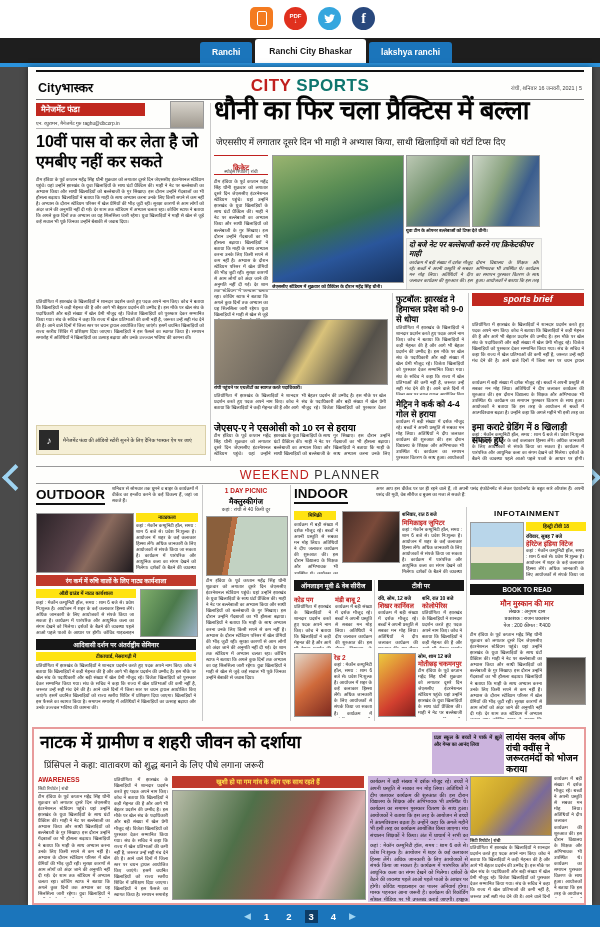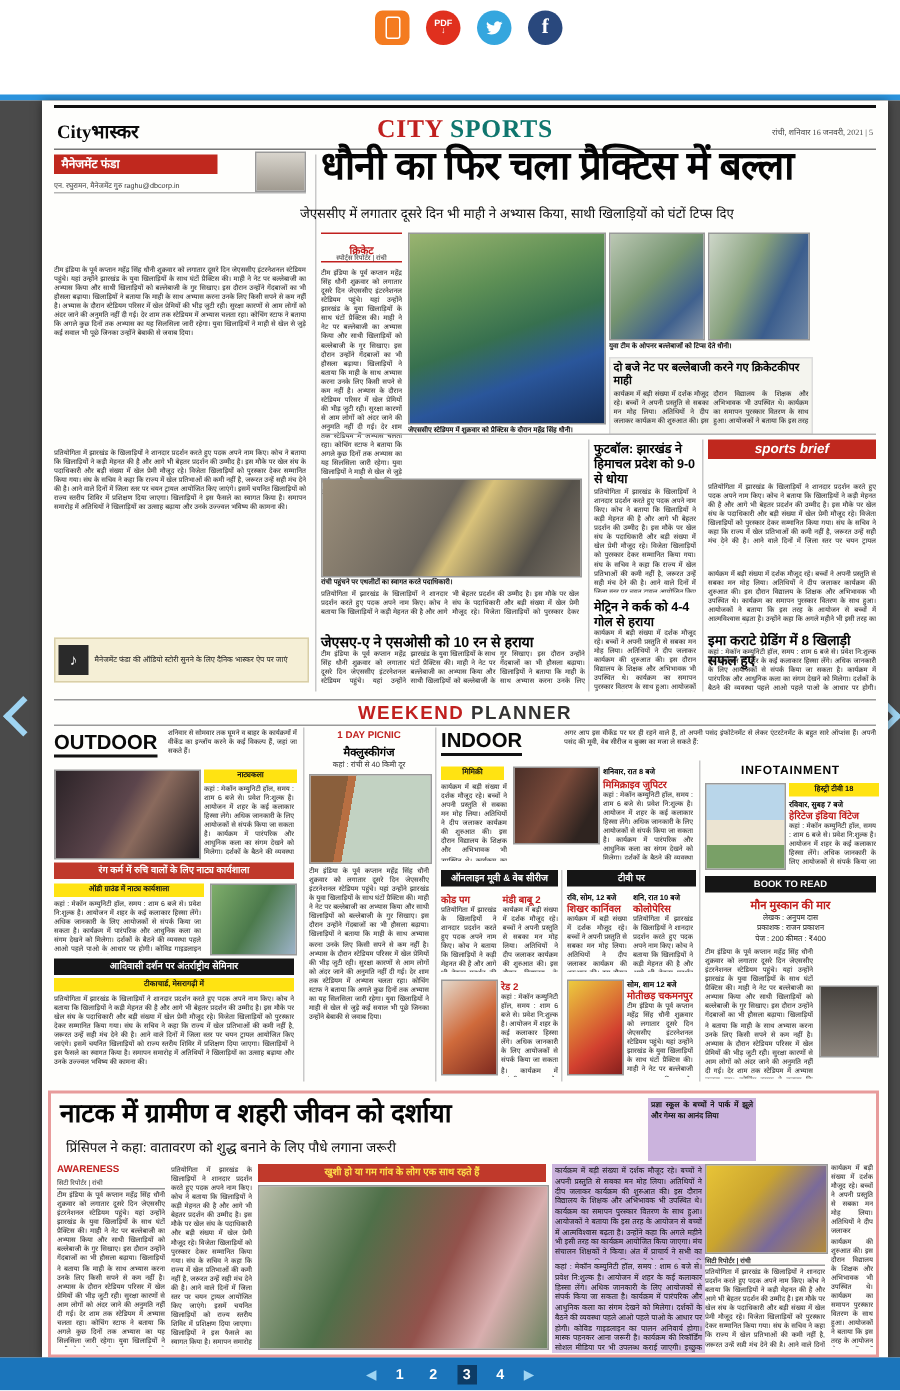--- a/index.html
+++ b/index.html
@@ -67,61 +67,69 @@
         <svg viewBox="0 0 24 24" width="13" height="13">
             <path fill="#fff" d="M22 5.9c-.7.3-1.5.6-2.3.7.8-.5 1.5-1.3 1.8-2.2-.8.5-1.7.8-2.6 1a4.1 4.1 0 0 0-7 3.7A11.6 11.6 0 0 1 3.4 4.8a4.1 4.1 0 0 0 1.3 5.5c-.7 0-1.3-.2-1.9-.5v.1a4.1 4.1 0 0 0 3.3 4 4.2 4.2 0 0 1-1.9.1 4.1 4.1 0 0 0 3.8 2.9A8.2 8.2 0 0 1 2 18.6a11.6 11.6 0 0 0 6.3 1.8c7.5 0 11.7-6.3 11.7-11.7v-.5c.8-.6 1.5-1.3 2-2.2z"></path>
           </svg>
       </div>
       <div class="cic" style="background:#29487d;font-family:'Liberation Serif',serif;font-size:14px;">
           <span>f</span>
         </div>
     </div>
   </div>
 
+  <div class="abs tabbar">
+    <div class="tabs">
+      <div class="tab">Ranchi</div>
+      <div class="tab active">Ranchi City Bhaskar</div>
+      <div class="tab">lakshya ranchi</div>
+    </div>
+  </div>
   <div class="abs bluestrip"></div>
 
   <div class="abs stage"></div>
   <div class="abs" style="left:6px;top:468px;transform:rotate(45deg);">
       <div class="chev"></div>
     </div>
   <div class="abs" style="left:578px;top:468px;transform:rotate(225deg);">
       <div class="chev"></div>
     </div>
 
   <div class="abs page">
 
-    <div class="abs" style="left:8px;top:3px;width:548px;height:27px;border-top:2px solid #111;border-bottom:1px solid #777;font-family:Liberation Serif, serif;">
+    <div class="abs" style="left:8px;top:3px;width:548px;height:27px;border-top:2px solid #111;border-bottom:1px solid #777;">
       <span class="abs" style="left:2px;top:7px;font-size:12.5px;font-weight:bold;color:#0a0a0a;">Cityभास्कर</span>
       <span class="abs" style="left:0;right:0;top:4px;text-align:center;font-size:17px;font-weight:bold;letter-spacing:.5px;"><span class="red">CITY</span><span style="color:#0f766e;"> SPORTS</span></span>
       <span class="abs" style="right:2px;top:12px;font-size:5.4px;color:#444;">रांची, शनिवार 16 जनवरी, 2021 | 5</span>
     </div>
 
     <div class="abs" style="left:8px;top:36px;width:104px;height:13px;background:#c0281e;color:#fff;font-size:8px;font-weight:bold;line-height:13px;padding-left:5px;">मैनेजमेंट फंडा</div>
     <div class="abs ph ph-head" style="left:142px;top:34px;width:32px;height:25px;"></div>
     <div class="abs" style="left:8px;top:53px;width:130px;font-size:4.8px;color:#333;">एन. रघुरामन, मैनेजमेंट गुरु raghu@dbcorp.in</div>
     <div class="abs hline" style="left:8px;top:61px;width:168px;"></div>
+    <div class="abs hl" style="left:8px;top:65px;width:168px;font-size:16px;line-height:1.22;">10वीं पास वो कर लेता है जो एमबीए नहीं कर सकते</div>
     <div class="abs tiny" style="left:8px;top:110px;width:168px;height:120px;">टीम इंडिया के पूर्व कप्तान महेंद्र सिंह धौनी शुक्रवार को लगातार दूसरे दिन जेएससीए इंटरनेशनल स्टेडियम पहुंचे। यहां उन्होंने झारखंड के युवा खिलाड़ियों के साथ घंटों प्रैक्टिस की। माही ने नेट पर बल्लेबाजी का अभ्यास किया और साथी खिलाड़ियों को बल्लेबाजी के गुर सिखाए। इस दौरान उन्होंने गेंदबाजों का भी हौसला बढ़ाया। खिलाड़ियों ने बताया कि माही के साथ अभ्यास करना उनके लिए किसी सपने से कम नहीं है। अभ्यास के दौरान स्टेडियम परिसर में खेल प्रेमियों की भीड़ जुटी रही। सुरक्षा कारणों से आम लोगों को अंदर जाने की अनुमति नहीं दी गई। देर शाम तक स्टेडियम में अभ्यास चलता रहा। कोचिंग स्टाफ ने बताया कि अगले कुछ दिनों तक अभ्यास का यह सिलसिला जारी रहेगा। युवा खिलाड़ियों ने माही से खेल से जुड़े कई सवाल भी पूछे जिनका उन्होंने बेबाकी से जवाब दिया।</div>
     <div class="abs tiny" style="left:8px;top:232px;width:168px;height:122px;">प्रतियोगिता में झारखंड के खिलाड़ियों ने शानदार प्रदर्शन करते हुए पदक अपने नाम किए। कोच ने बताया कि खिलाड़ियों ने कड़ी मेहनत की है और आगे भी बेहतर प्रदर्शन की उम्मीद है। इस मौके पर खेल संघ के पदाधिकारी और बड़ी संख्या में खेल प्रेमी मौजूद रहे। विजेता खिलाड़ियों को पुरस्कार देकर सम्मानित किया गया। संघ के सचिव ने कहा कि राज्य में खेल प्रतिभाओं की कमी नहीं है, जरूरत उन्हें सही मंच देने की है। आने वाले दिनों में जिला स्तर पर चयन ट्रायल आयोजित किए जाएंगे। इसमें चयनित खिलाड़ियों को राज्य स्तरीय शिविर में प्रशिक्षण दिया जाएगा। खिलाड़ियों ने इस फैसले का स्वागत किया है। समापन समारोह में अतिथियों ने खिलाड़ियों का उत्साह बढ़ाया और उनके उज्ज्वल भविष्य की कामना की।</div>
     <div class="abs" style="left:8px;top:358px;width:164px;height:28px;background:#f5efd6;border:1px solid #d9cfa8;display:flex;align-items:center;gap:4px;padding:0 2px;">
       <div style="width:20px;height:20px;background:#2a2a2a;color:#fff;display:flex;align-items:center;justify-content:center;font-size:10px;">♪</div>
       <div style="font-size:5px;line-height:1.3;color:#222;width:134px;">मैनेजमेंट फंडा की ऑडियो स्टोरी सुनने के लिए दैनिक भास्कर ऐप पर जाएं</div>
     </div>
     <div class="abs vline" style="left:182px;top:36px;height:358px;"></div>
 
     <div class="abs hl" style="left:186px;top:30px;width:372px;font-size:26px;line-height:1.05;letter-spacing:-.5px;">धौनी का फिर चला प्रैक्टिस में बल्ला</div>
-    <div class="abs" style="left:172px;top:69px;width:372px;font-size:8.8px;color:#111;">जेएससीए में लगातार दूसरे दिन भी माही ने अभ्यास किया, साथी खिलाड़ियों को घंटों टिप्स दिए</div>
+    <div class="abs" style="left:188px;top:69px;width:372px;font-size:8.8px;color:#111;">जेएससीए में लगातार दूसरे दिन भी माही ने अभ्यास किया, साथी खिलाड़ियों को घंटों टिप्स दिए</div>
     <div class="abs" style="left:186px;top:88px;width:54px;text-align:center;border-top:1px solid #c0201e;border-bottom:1px solid #c0201e;"><span class="red" style="font-size:7px;font-weight:bold;">क्रिकेट</span></div>
     <div class="abs" style="left:186px;top:101px;width:54px;text-align:center;font-size:4.5px;color:#333;">स्पोर्ट्स रिपोर्टर | रांची</div>
     <div class="abs tiny" style="left:186px;top:112px;width:54px;height:160px;">टीम इंडिया के पूर्व कप्तान महेंद्र सिंह धौनी शुक्रवार को लगातार दूसरे दिन जेएससीए इंटरनेशनल स्टेडियम पहुंचे। यहां उन्होंने झारखंड के युवा खिलाड़ियों के साथ घंटों प्रैक्टिस की। माही ने नेट पर बल्लेबाजी का अभ्यास किया और साथी खिलाड़ियों को बल्लेबाजी के गुर सिखाए। इस दौरान उन्होंने गेंदबाजों का भी हौसला बढ़ाया। खिलाड़ियों ने बताया कि माही के साथ अभ्यास करना उनके लिए किसी सपने से कम नहीं है। अभ्यास के दौरान स्टेडियम परिसर में खेल प्रेमियों की भीड़ जुटी रही। सुरक्षा कारणों से आम लोगों को अंदर जाने की अनुमति नहीं दी गई। देर शाम तक स्टेडियम में अभ्यास चलता रहा। कोचिंग स्टाफ ने बताया कि अगले कुछ दिनों तक अभ्यास का यह सिलसिला जारी रहेगा। युवा खिलाड़ियों ने माही से खेल से जुड़े कई सवाल भी पूछे जिनका उन्होंने बेबाकी से जवाब दिया।</div>
     <div class="abs ph ph-dhoni" style="left:244px;top:88px;width:130px;height:126px;"></div>
     <div class="abs cap" style="left:244px;top:217px;width:130px;">जेएससीए स्टेडियम में शुक्रवार को प्रैक्टिस के दौरान महेंद्र सिंह धौनी।</div>
     <div class="abs ph ph-team1" style="left:378px;top:88px;width:62px;height:70px;"></div>
     <div class="abs ph ph-team2" style="left:444px;top:88px;width:66px;height:70px;"></div>
     <div class="abs cap" style="left:378px;top:161px;width:132px;">युवा टीम के ओपनर बल्लेबाजों को टिप्स देते धौनी।</div>
-    <div class="abs" style="left:378px;top:171px;width:130px;height:46px;background:#f4f4ee;border:1px solid #ddd;padding:2px;">
+    <div class="abs" style="left:378px;top:171px;width:130px;height:46px;background:#f4f4ee;border:1px solid #ddd;padding:2px;font-style:italic;">
       <div class="hl" style="font-size:7.4px;line-height:1.15;">दो बजे नेट पर बल्लेबाजी करने गए क्रिकेटकीपर माही</div>
       <div class="tiny" style="height:26px;margin-top:2px;column-count:2;column-gap:3px;">कार्यक्रम में बड़ी संख्या में दर्शक मौजूद रहे। बच्चों ने अपनी प्रस्तुति से सबका मन मोह लिया। अतिथियों ने दीप जलाकर कार्यक्रम की शुरुआत की। इस दौरान विद्यालय के शिक्षक और अभिभावक भी उपस्थित थे। कार्यक्रम का समापन पुरस्कार वितरण के साथ हुआ। आयोजकों ने बताया कि इस तरह के आयोजन से बच्चों में आत्मविश्वास बढ़ता है। उन्होंने कहा कि अगले महीने भी इसी तरह का कार्यक्रम आयोजित किया जाएगा। मंच संचालन शिक्षकों ने किया। अंत में प्राचार्य ने सभी का आभार व्यक्त किया। अभिभावकों ने भी आयोजन की सराहना की और विद्यालय प्रबंधन को धन्यवाद दिया। कार्यक्रम देर शाम तक चलता रहा।</div>
     </div>
     <div class="abs hline" style="left:186px;top:222px;width:370px;"></div>
 
     <div class="abs ph ph-athletes" style="left:186px;top:252px;width:172px;height:64px;"></div>
     <div class="abs cap" style="left:186px;top:318px;width:172px;">रांची पहुंचने पर एथलीटों का स्वागत करते पदाधिकारी।</div>
     <div class="abs tiny" style="left:186px;top:326px;width:172px;height:24px;column-count:2;column-gap:3px;">प्रतियोगिता में झारखंड के खिलाड़ियों ने शानदार प्रदर्शन करते हुए पदक अपने नाम किए। कोच ने बताया कि खिलाड़ियों ने कड़ी मेहनत की है और आगे भी बेहतर प्रदर्शन की उम्मीद है। इस मौके पर खेल संघ के पदाधिकारी और बड़ी संख्या में खेल प्रेमी मौजूद रहे। विजेता खिलाड़ियों को पुरस्कार देकर सम्मानित किया गया। संघ के सचिव ने कहा कि राज्य में खेल प्रतिभाओं की कमी नहीं है, जरूरत उन्हें सही मंच देने की है। आने वाले दिनों में जिला स्तर पर चयन ट्रायल आयोजित किए जाएंगे। इसमें चयनित खिलाड़ियों को राज्य स्तरीय शिविर में प्रशिक्षण दिया जाएगा। खिलाड़ियों ने इस फैसले का स्वागत किया है। समापन समारोह में अतिथियों ने खिलाड़ियों का उत्साह बढ़ाया और उनके उज्ज्वल भविष्य की कामना की।</div>
     <div class="abs hl" style="left:186px;top:354px;width:176px;font-size:9.5px;">जेएसए-ए ने एसओसी को 10 रन से हराया</div>
     <div class="abs tiny" style="left:186px;top:366px;width:176px;height:28px;column-count:3;column-gap:3px;">टीम इंडिया के पूर्व कप्तान महेंद्र सिंह धौनी शुक्रवार को लगातार दूसरे दिन जेएससीए इंटरनेशनल स्टेडियम पहुंचे। यहां उन्होंने झारखंड के युवा खिलाड़ियों के साथ घंटों प्रैक्टिस की। माही ने नेट पर बल्लेबाजी का अभ्यास किया और साथी खिलाड़ियों को बल्लेबाजी के गुर सिखाए। इस दौरान उन्होंने गेंदबाजों का भी हौसला बढ़ाया। खिलाड़ियों ने बताया कि माही के साथ अभ्यास करना उनके लिए किसी सपने से कम नहीं है। अभ्यास के दौरान स्टेडियम परिसर में खेल प्रेमियों की भीड़ जुटी रही। सुरक्षा कारणों से आम लोगों को अंदर जाने की अनुमति नहीं दी गई। देर शाम तक स्टेडियम में अभ्यास चलता रहा। कोचिंग स्टाफ ने बताया कि अगले कुछ दिनों तक अभ्यास का यह सिलसिला जारी रहेगा। युवा खिलाड़ियों ने माही से खेल से जुड़े कई सवाल भी पूछे जिनका उन्होंने बेबाकी से जवाब दिया।</div>
@@ -130,21 +138,21 @@
     <div class="abs tiny" style="left:368px;top:258px;width:68px;height:70px;">प्रतियोगिता में झारखंड के खिलाड़ियों ने शानदार प्रदर्शन करते हुए पदक अपने नाम किए। कोच ने बताया कि खिलाड़ियों ने कड़ी मेहनत की है और आगे भी बेहतर प्रदर्शन की उम्मीद है। इस मौके पर खेल संघ के पदाधिकारी और बड़ी संख्या में खेल प्रेमी मौजूद रहे। विजेता खिलाड़ियों को पुरस्कार देकर सम्मानित किया गया। संघ के सचिव ने कहा कि राज्य में खेल प्रतिभाओं की कमी नहीं है, जरूरत उन्हें सही मंच देने की है। आने वाले दिनों में जिला स्तर पर चयन ट्रायल आयोजित किए जाएंगे। इसमें चयनित खिलाड़ियों को राज्य स्तरीय शिविर में प्रशिक्षण दिया जाएगा। खिलाड़ियों ने इस फैसले का स्वागत किया है। समापन समारोह में अतिथियों ने खिलाड़ियों का उत्साह बढ़ाया और उनके उज्ज्वल भविष्य की कामना की।</div>
     <div class="abs hl" style="left:368px;top:332px;width:68px;font-size:8.4px;line-height:1.2;">मेट्रिन ने कर्क को 4-4 गोल से हराया</div>
     <div class="abs tiny" style="left:368px;top:352px;width:68px;height:42px;">कार्यक्रम में बड़ी संख्या में दर्शक मौजूद रहे। बच्चों ने अपनी प्रस्तुति से सबका मन मोह लिया। अतिथियों ने दीप जलाकर कार्यक्रम की शुरुआत की। इस दौरान विद्यालय के शिक्षक और अभिभावक भी उपस्थित थे। कार्यक्रम का समापन पुरस्कार वितरण के साथ हुआ। आयोजकों ने बताया कि इस तरह के आयोजन से बच्चों में आत्मविश्वास बढ़ता है। उन्होंने कहा कि अगले महीने भी इसी तरह का कार्यक्रम आयोजित किया जाएगा। मंच संचालन शिक्षकों ने किया। अंत में प्राचार्य ने सभी का आभार व्यक्त किया। अभिभावकों ने भी आयोजन की सराहना की और विद्यालय प्रबंधन को धन्यवाद दिया। कार्यक्रम देर शाम तक चलता रहा।</div>
     <div class="abs vline" style="left:440px;top:226px;height:168px;"></div>
     <div class="abs" style="left:444px;top:226px;width:112px;height:13px;background:#c0281e;color:#fff;text-align:center;font-size:9px;font-weight:bold;font-style:italic;line-height:13px;">sports brief</div>
     <div class="abs tiny" style="left:444px;top:255px;width:112px;height:42px;">प्रतियोगिता में झारखंड के खिलाड़ियों ने शानदार प्रदर्शन करते हुए पदक अपने नाम किए। कोच ने बताया कि खिलाड़ियों ने कड़ी मेहनत की है और आगे भी बेहतर प्रदर्शन की उम्मीद है। इस मौके पर खेल संघ के पदाधिकारी और बड़ी संख्या में खेल प्रेमी मौजूद रहे। विजेता खिलाड़ियों को पुरस्कार देकर सम्मानित किया गया। संघ के सचिव ने कहा कि राज्य में खेल प्रतिभाओं की कमी नहीं है, जरूरत उन्हें सही मंच देने की है। आने वाले दिनों में जिला स्तर पर चयन ट्रायल आयोजित किए जाएंगे। इसमें चयनित खिलाड़ियों को राज्य स्तरीय शिविर में प्रशिक्षण दिया जाएगा। खिलाड़ियों ने इस फैसले का स्वागत किया है। समापन समारोह में अतिथियों ने खिलाड़ियों का उत्साह बढ़ाया और उनके उज्ज्वल भविष्य की कामना की।</div>
     <div class="abs tiny" style="left:444px;top:313px;width:112px;height:36px;">कार्यक्रम में बड़ी संख्या में दर्शक मौजूद रहे। बच्चों ने अपनी प्रस्तुति से सबका मन मोह लिया। अतिथियों ने दीप जलाकर कार्यक्रम की शुरुआत की। इस दौरान विद्यालय के शिक्षक और अभिभावक भी उपस्थित थे। कार्यक्रम का समापन पुरस्कार वितरण के साथ हुआ। आयोजकों ने बताया कि इस तरह के आयोजन से बच्चों में आत्मविश्वास बढ़ता है। उन्होंने कहा कि अगले महीने भी इसी तरह का कार्यक्रम आयोजित किया जाएगा। मंच संचालन शिक्षकों ने किया। अंत में प्राचार्य ने सभी का आभार व्यक्त किया। अभिभावकों ने भी आयोजन की सराहना की और विद्यालय प्रबंधन को धन्यवाद दिया। कार्यक्रम देर शाम तक चलता रहा।</div>
     <div class="abs hl" style="left:444px;top:353px;width:112px;font-size:9px;">इमा कराटे ग्रेडिंग में 8 खिलाड़ी सफल हुए</div>
     <div class="abs tiny" style="left:444px;top:365px;width:112px;height:29px;">कहां : मेकॉन कम्युनिटी हॉल, समय : शाम 6 बजे से। प्रवेश नि:शुल्क है। आयोजन में शहर के कई कलाकार हिस्सा लेंगे। अधिक जानकारी के लिए आयोजकों से संपर्क किया जा सकता है। कार्यक्रम में पारंपरिक और आधुनिक कला का संगम देखने को मिलेगा। दर्शकों के बैठने की व्यवस्था पहले आओ पहले पाओ के आधार पर होगी। कोविड गाइडलाइन का पालन अनिवार्य होगा। मास्क पहनकर आना जरूरी है। कार्यक्रम की रिकॉर्डिंग सोशल मीडिया पर भी उपलब्ध कराई जाएगी। इच्छुक प्रतिभागी अपना पंजीकरण कार्यक्रम स्थल पर करा सकते हैं। पंजीकरण शुल्क नहीं लिया जाएगा।</div>
 
-    <div class="abs" style="left:8px;top:399px;width:548px;height:16px;border-top:1px solid #999;border-bottom:1px solid #999;text-align:center;font-size:12.5px;font-weight:bold;letter-spacing:1px;line-height:16px;"><span class="red">WEEKEND</span><span style="color:#333;"> PLANNER</span></div>
+    <div class="abs" style="left:8px;top:399px;width:548px;height:16px;border-top:1px solid #999;border-bottom:1px solid #999;text-align:center;font-size:12.5px;font-weight:normal;letter-spacing:1px;line-height:16px;"><span class="red">WEEKEND</span><span style="color:#333;"> PLANNER</span></div>
 
     <div class="abs" style="left:8px;top:420px;font-size:13.5px;font-weight:bold;color:#0a0a0a;border-bottom:2.5px solid #111;padding-bottom:1px;">OUTDOOR</div>
     <div class="abs tiny" style="left:84px;top:419px;width:86px;height:24px;">शनिवार से सोमवार तक घूमने व बाहर के कार्यक्रमों में वीकेंड का इन्जॉय करने के कई विकल्प हैं, जहां जा सकते हैं।</div>
     <div class="abs ph ph-stage" style="left:8px;top:446px;width:96px;height:58px;"></div>
     <div class="abs yellowtag" style="left:108px;top:446px;width:58px;">नाट्यकला</div>
     <div class="abs tiny" style="left:108px;top:456px;width:60px;height:48px;">कहां : मेकॉन कम्युनिटी हॉल, समय : शाम 6 बजे से। प्रवेश नि:शुल्क है। आयोजन में शहर के कई कलाकार हिस्सा लेंगे। अधिक जानकारी के लिए आयोजकों से संपर्क किया जा सकता है। कार्यक्रम में पारंपरिक और आधुनिक कला का संगम देखने को मिलेगा। दर्शकों के बैठने की व्यवस्था पहले आओ पहले पाओ के आधार पर होगी। कोविड गाइडलाइन का पालन अनिवार्य होगा। मास्क पहनकर आना जरूरी है। कार्यक्रम की रिकॉर्डिंग सोशल मीडिया पर भी उपलब्ध कराई जाएगी। इच्छुक प्रतिभागी अपना पंजीकरण कार्यक्रम स्थल पर करा सकते हैं। पंजीकरण शुल्क नहीं लिया जाएगा।</div>
     <div class="abs redband" style="left:8px;top:508px;width:160px;">रंग कर्म में रुचि वालों के लिए नाट्य कार्यशाला</div>
     <div class="abs yellowtag" style="left:8px;top:522px;width:96px;">ऑडी ग्राउंड में नाट्य कार्यशाला</div>
     <div class="abs ph ph-workshop" style="left:112px;top:522px;width:56px;height:46px;"></div>
     <div class="abs tiny" style="left:8px;top:533px;width:98px;height:36px;">कहां : मेकॉन कम्युनिटी हॉल, समय : शाम 6 बजे से। प्रवेश नि:शुल्क है। आयोजन में शहर के कई कलाकार हिस्सा लेंगे। अधिक जानकारी के लिए आयोजकों से संपर्क किया जा सकता है। कार्यक्रम में पारंपरिक और आधुनिक कला का संगम देखने को मिलेगा। दर्शकों के बैठने की व्यवस्था पहले आओ पहले पाओ के आधार पर होगी। कोविड गाइडलाइन का पालन अनिवार्य होगा। मास्क पहनकर आना जरूरी है। कार्यक्रम की रिकॉर्डिंग सोशल मीडिया पर भी उपलब्ध कराई जाएगी। इच्छुक प्रतिभागी अपना पंजीकरण कार्यक्रम स्थल पर करा सकते हैं। पंजीकरण शुल्क नहीं लिया जाएगा।</div>
@@ -203,20 +211,21 @@
     <div class="abs" style="left:442px;top:541px;width:114px;text-align:center;font-size:5px;color:#222;">लेखक : अनुपम दास</div>
     <div class="abs" style="left:442px;top:548px;width:114px;text-align:center;font-size:5px;color:#222;">प्रकाशक : राजन प्रकाशन</div>
     <div class="abs" style="left:442px;top:555px;width:114px;text-align:center;font-size:5px;color:#222;">पेज : 200  कीमत : ₹400</div>
     <div class="abs tiny" style="left:442px;top:565px;width:72px;height:87px;">टीम इंडिया के पूर्व कप्तान महेंद्र सिंह धौनी शुक्रवार को लगातार दूसरे दिन जेएससीए इंटरनेशनल स्टेडियम पहुंचे। यहां उन्होंने झारखंड के युवा खिलाड़ियों के साथ घंटों प्रैक्टिस की। माही ने नेट पर बल्लेबाजी का अभ्यास किया और साथी खिलाड़ियों को बल्लेबाजी के गुर सिखाए। इस दौरान उन्होंने गेंदबाजों का भी हौसला बढ़ाया। खिलाड़ियों ने बताया कि माही के साथ अभ्यास करना उनके लिए किसी सपने से कम नहीं है। अभ्यास के दौरान स्टेडियम परिसर में खेल प्रेमियों की भीड़ जुटी रही। सुरक्षा कारणों से आम लोगों को अंदर जाने की अनुमति नहीं दी गई। देर शाम तक स्टेडियम में अभ्यास चलता रहा। कोचिंग स्टाफ ने बताया कि अगले कुछ दिनों तक अभ्यास का यह सिलसिला जारी रहेगा। युवा खिलाड़ियों ने माही से खेल से जुड़े कई सवाल भी पूछे जिनका उन्होंने बेबाकी से जवाब दिया।</div>
     <div class="abs ph ph-book" style="left:518px;top:590px;width:38px;height:46px;"></div>
 
     <div class="abs" style="left:4px;top:660px;width:550px;height:174px;border:2px solid #e89b9b;background:#fffdfb;"></div>
     <div class="abs hl" style="left:12px;top:666px;width:388px;font-size:17.5px;line-height:1.05;">नाटक में ग्रामीण व शहरी जीवन को दर्शाया</div>
     <div class="abs" style="left:16px;top:691px;width:382px;font-size:9px;color:#111;">प्रिंसिपल ने कहा: वातावरण को शुद्ध बनाने के लिए पौधे लगाना जरूरी</div>
     <div class="abs purple" style="left:404px;top:665px;width:68px;height:38px;font-weight:bold;">प्रज्ञा स्कूल के बच्चों ने पार्क में झूले और गेम्स का आनंद लिया</div>
+    <div class="abs hl" style="left:478px;top:665px;width:74px;font-size:9.3px;line-height:1.15;">लायंस क्लब ऑफ रांची क्वींस ने जरूरतमंदों को भोजन कराया</div>
     <div class="abs red" style="left:10px;top:709px;font-size:6.5px;font-weight:bold;">AWARENESS</div>
     <div class="abs" style="left:10px;top:718px;width:72px;font-size:4.5px;color:#333;border-bottom:1px solid #999;padding-bottom:1px;">सिटी रिपोर्टर | रांची</div>
     <div class="abs tiny" style="left:10px;top:727px;width:72px;height:104px;">टीम इंडिया के पूर्व कप्तान महेंद्र सिंह धौनी शुक्रवार को लगातार दूसरे दिन जेएससीए इंटरनेशनल स्टेडियम पहुंचे। यहां उन्होंने झारखंड के युवा खिलाड़ियों के साथ घंटों प्रैक्टिस की। माही ने नेट पर बल्लेबाजी का अभ्यास किया और साथी खिलाड़ियों को बल्लेबाजी के गुर सिखाए। इस दौरान उन्होंने गेंदबाजों का भी हौसला बढ़ाया। खिलाड़ियों ने बताया कि माही के साथ अभ्यास करना उनके लिए किसी सपने से कम नहीं है। अभ्यास के दौरान स्टेडियम परिसर में खेल प्रेमियों की भीड़ जुटी रही। सुरक्षा कारणों से आम लोगों को अंदर जाने की अनुमति नहीं दी गई। देर शाम तक स्टेडियम में अभ्यास चलता रहा। कोचिंग स्टाफ ने बताया कि अगले कुछ दिनों तक अभ्यास का यह सिलसिला जारी रहेगा। युवा खिलाड़ियों ने माही से खेल से जुड़े कई सवाल भी पूछे जिनका उन्होंने बेबाकी से जवाब दिया।</div>
     <div class="abs tiny" style="left:86px;top:710px;width:54px;height:121px;">प्रतियोगिता में झारखंड के खिलाड़ियों ने शानदार प्रदर्शन करते हुए पदक अपने नाम किए। कोच ने बताया कि खिलाड़ियों ने कड़ी मेहनत की है और आगे भी बेहतर प्रदर्शन की उम्मीद है। इस मौके पर खेल संघ के पदाधिकारी और बड़ी संख्या में खेल प्रेमी मौजूद रहे। विजेता खिलाड़ियों को पुरस्कार देकर सम्मानित किया गया। संघ के सचिव ने कहा कि राज्य में खेल प्रतिभाओं की कमी नहीं है, जरूरत उन्हें सही मंच देने की है। आने वाले दिनों में जिला स्तर पर चयन ट्रायल आयोजित किए जाएंगे। इसमें चयनित खिलाड़ियों को राज्य स्तरीय शिविर में प्रशिक्षण दिया जाएगा। खिलाड़ियों ने इस फैसले का स्वागत किया है। समापन समारोह में अतिथियों ने खिलाड़ियों का उत्साह बढ़ाया और उनके उज्ज्वल भविष्य की कामना की।</div>
     <div class="abs" style="left:144px;top:709px;width:192px;height:12px;background:#c0392b;color:#ffe14d;font-size:6.5px;font-weight:bold;text-align:center;line-height:12px;">खुशी हो या गम गांव के लोग एक साथ रहते हैं</div>
     <div class="abs ph ph-kids" style="left:144px;top:723px;width:192px;height:108px;"></div>
     <div class="abs purple" style="left:340px;top:709px;width:98px;height:60px;">कार्यक्रम में बड़ी संख्या में दर्शक मौजूद रहे। बच्चों ने अपनी प्रस्तुति से सबका मन मोह लिया। अतिथियों ने दीप जलाकर कार्यक्रम की शुरुआत की। इस दौरान विद्यालय के शिक्षक और अभिभावक भी उपस्थित थे। कार्यक्रम का समापन पुरस्कार वितरण के साथ हुआ। आयोजकों ने बताया कि इस तरह के आयोजन से बच्चों में आत्मविश्वास बढ़ता है। उन्होंने कहा कि अगले महीने भी इसी तरह का कार्यक्रम आयोजित किया जाएगा। मंच संचालन शिक्षकों ने किया। अंत में प्राचार्य ने सभी का आभार व्यक्त किया। अभिभावकों ने भी आयोजन की सराहना की और विद्यालय प्रबंधन को धन्यवाद दिया। कार्यक्रम देर शाम तक चलता रहा।</div>
     <div class="abs purple" style="left:340px;top:773px;width:98px;height:58px;background:#d9c6e8;">कहां : मेकॉन कम्युनिटी हॉल, समय : शाम 6 बजे से। प्रवेश नि:शुल्क है। आयोजन में शहर के कई कलाकार हिस्सा लेंगे। अधिक जानकारी के लिए आयोजकों से संपर्क किया जा सकता है। कार्यक्रम में पारंपरिक और आधुनिक कला का संगम देखने को मिलेगा। दर्शकों के बैठने की व्यवस्था पहले आओ पहले पाओ के आधार पर होगी। कोविड गाइडलाइन का पालन अनिवार्य होगा। मास्क पहनकर आना जरूरी है। कार्यक्रम की रिकॉर्डिंग सोशल मीडिया पर भी उपलब्ध कराई जाएगी। इच्छुक प्रतिभागी अपना पंजीकरण कार्यक्रम स्थल पर करा सकते हैं। पंजीकरण शुल्क नहीं लिया जाएगा।</div>
     <div class="abs ph ph-lions" style="left:442px;top:709px;width:80px;height:58px;"></div>
     <div class="abs" style="left:442px;top:770px;width:80px;font-size:4.5px;font-weight:bold;color:#333;border-bottom:1px solid #999;">सिटी रिपोर्टर | रांची</div>

